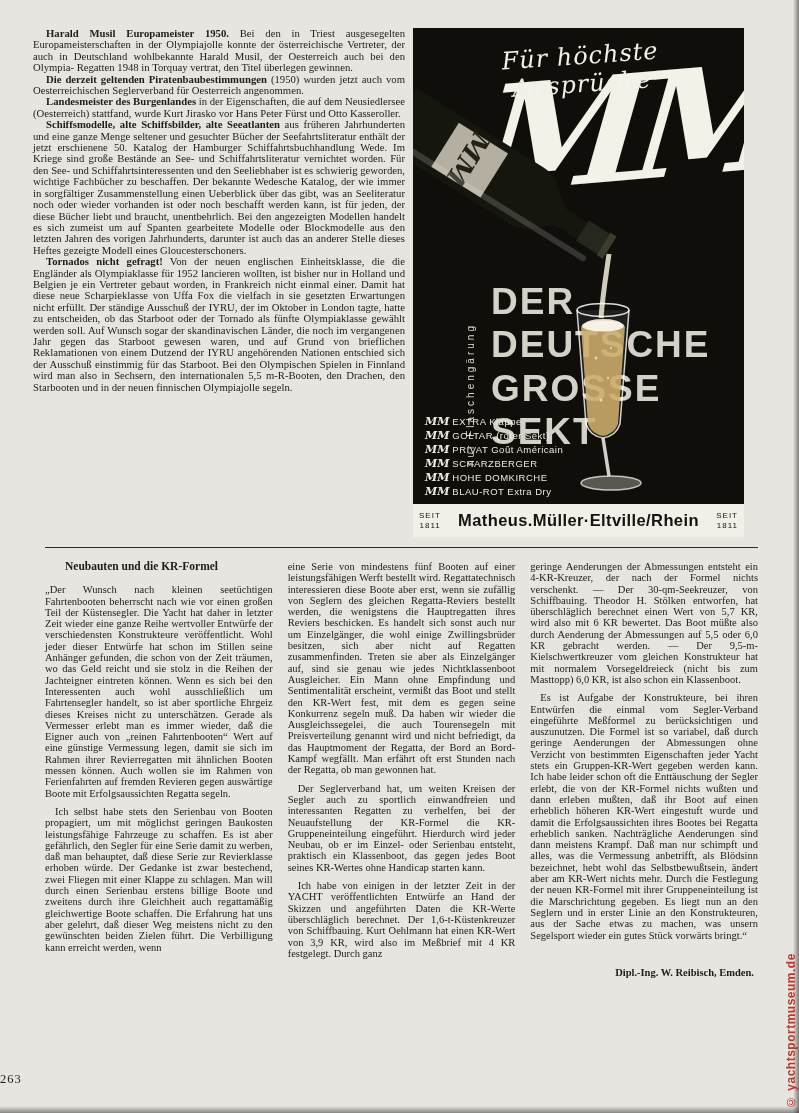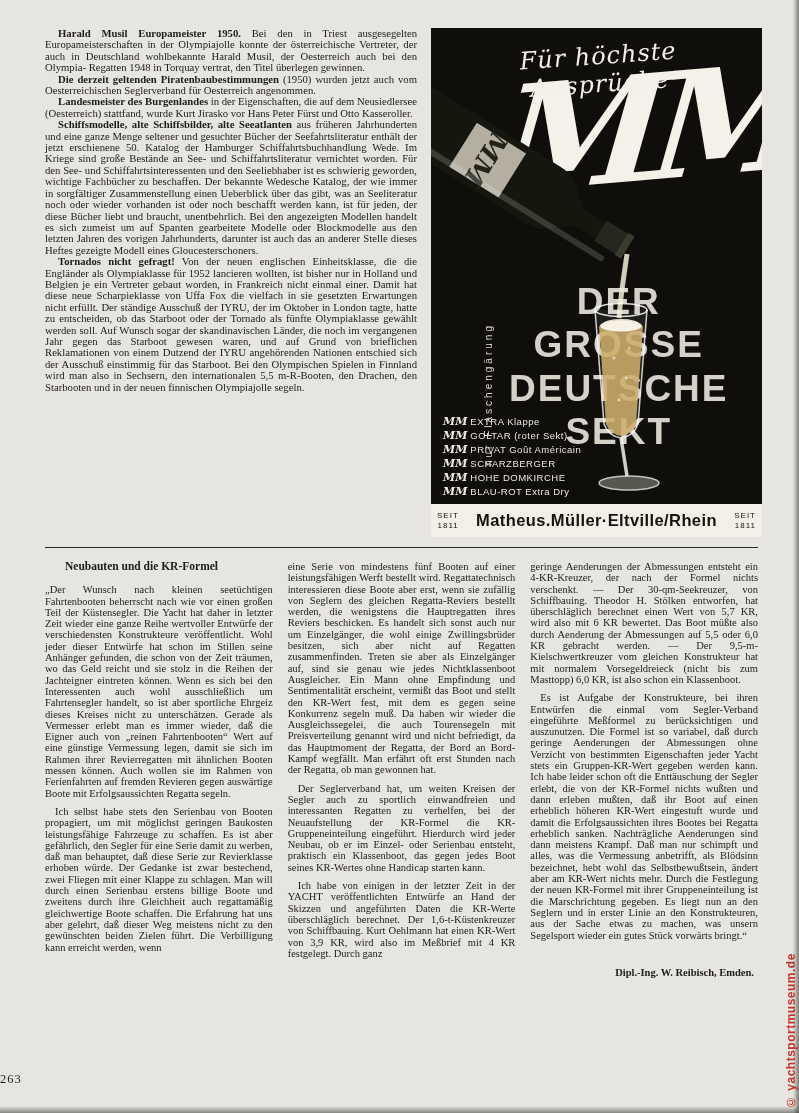--- a/index.html
+++ b/index.html
@@ -2,21 +2,21 @@
 <html lang="de"><head>
 <meta charset="utf-8">
 <style>
   html,body{margin:0;padding:0;background:#9a988f;}
   .page{
     position:relative;width:799px;height:1113px;margin:0 auto;
     background:#e7e5df;overflow:hidden;
     font-family:"Liberation Serif",serif;color:#1d1c19;
   }
   
-  .top{position:absolute;left:45px;top:28px;width:713px;display:flex;gap:14px;}
+  .top{position:absolute;left:33px;top:28px;width:713px;display:flex;gap:8px;}
   .newscol{flex:0 0 372px;font-size:10.7px;line-height:11.4px;text-align:justify;hyphens:auto;}
   .newscol p{margin:0;text-indent:13px;}
   .newscol b{font-weight:bold;}
   
   .ad{flex:0 0 331px;height:509px;background:#0f0e0b;position:relative;color:#efece4;overflow:hidden;}
   .ad-tagline{
     position:absolute;left:18px;top:14px;width:300px;text-align:center;
     font-family:"DejaVu Serif",serif;font-style:italic;font-size:24px;
     transform:rotate(-4deg);letter-spacing:1px;color:#f2efe7;z-index:3;
   }
@@ -28,21 +28,21 @@
   }
   .ad-art{position:absolute;left:0;top:0;z-index:2;pointer-events:none;}
   .ad-vertical{
     position:absolute;left:52px;top:258px;height:180px;z-index:3;
     writing-mode:vertical-rl;transform:rotate(180deg);
     font-family:"Liberation Sans",sans-serif;font-size:10px;letter-spacing:3px;color:#dedbd2;
   }
   .ad-headline{
     position:absolute;left:78px;top:252px;z-index:1;
     font-family:"Liberation Sans",sans-serif;font-weight:bold;
-    font-size:37px;line-height:1.17;letter-spacing:2px;color:#d4d1c8;white-space:nowrap;text-align:center;
+    font-size:37px;line-height:1.17;letter-spacing:2px;color:#d4d1c8;white-space:nowrap;
   }
   .ad-products{position:absolute;left:12px;bottom:38px;z-index:4;font-size:9.5px;line-height:13px;color:#eceade;}
   .ad-products .mm{font-family:"DejaVu Serif",serif;font-style:italic;font-weight:bold;font-size:11px;margin-right:3px;}
   .ad-products .pname{font-family:"Liberation Sans",sans-serif;letter-spacing:.5px;}
   .ad-bar{
     position:absolute;left:0;right:0;bottom:0;height:33px;background:#f1efe8;color:#14130f;
     display:flex;align-items:center;justify-content:space-between;padding:0 6px;z-index:5;
   }
   .seit{font-family:"Liberation Sans",sans-serif;font-size:8px;line-height:1.15;text-align:right;letter-spacing:1px;}
   .ad-brand{font-family:Liberation Sans, sans-serif;font-weight:bold;font-size:16.5px;letter-spacing:.4px;white-space:nowrap;}
@@ -109,22 +109,22 @@
           <ellipse cx="190" cy="282" rx="26" ry="6.5" fill="none" stroke="rgba(255,255,255,0.85)" stroke-width="1.5"></ellipse>
           <path d="M 190,410 L 196,448" stroke="rgba(255,255,255,0.8)" stroke-width="3.5" fill="none"></path>
           <ellipse cx="198" cy="455" rx="30" ry="7" fill="rgba(230,225,210,0.35)" stroke="rgba(255,255,255,0.7)" stroke-width="1.5"></ellipse>
         </g>
       </svg>
 
       <div class="ad-vertical">nur Flaschengärung</div>
 
       <div class="ad-headline">
         <div>DER</div>
+        <div>DEUTSCHE</div>
         <div>GROSSE</div>
-        <div>DEUTSCHE</div>
         <div>SEKT</div>
       </div>
 
       <div class="ad-products">
         <div class="product"><span class="mm">MM</span><span class="pname">EXTRA Klappe</span></div>
         <div class="product"><span class="mm">MM</span><span class="pname">GOLTAR (roter Sekt)</span></div>
         <div class="product"><span class="mm">MM</span><span class="pname">PRIVAT Goût Américain</span></div>
         <div class="product"><span class="mm">MM</span><span class="pname">SCHARZBERGER</span></div>
         <div class="product"><span class="mm">MM</span><span class="pname">HOHE DOMKIRCHE</span></div>
         <div class="product"><span class="mm">MM</span><span class="pname">BLAU-ROT Extra Dry</span></div>

